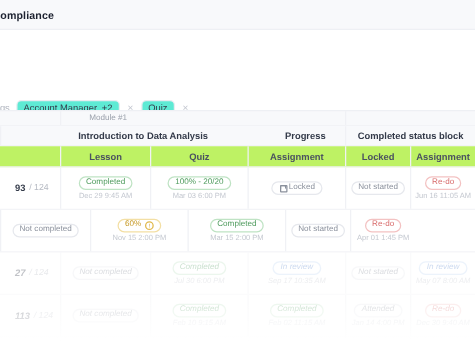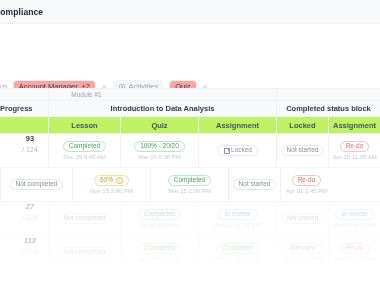--- a/index.html
+++ b/index.html
@@ -33,21 +33,21 @@
     display: flex; align-items: center; gap: 5px;
     white-space: nowrap;
   }
   .tag-label {
     font-size: 7.5px; color: #aeb3bd; padding-left: 2px;
   }
   .chip {
     display: inline-flex; align-items: center; gap: 4px;
     height: 13px; padding: 0 5px;
     border: 1px solid #e9ecf1; border-radius: 4px;
-    background: #fca5a5;
+    background: #5eead4;
     font-size: 7.5px; color: #333a49;
   }
   .chip.muted { border-color: transparent; background: #f4f5f8; color: #9aa0ab; }
   .chip-x {
     font-size: 8px; color: #c3c7d0; padding: 0 1px; line-height: 1;
   }
   .grid-icon {
     display: inline-block; width: 6px; height: 6px;
     border: 1px solid #b9bec8; border-radius: 1px; position: relative;
   }
@@ -105,21 +105,21 @@
   .drow {
     display: flex; width: 380px; height: 34px;
     border-bottom: 1px solid #f3f4f7; background: #fff;
   }
   .dcell {
     display: flex; flex-direction: column;
     align-items: center; justify-content: center; gap: 2px;
     position: relative;
   }
   .dcell.prog {
-    flex-direction: column; justify-content: flex-start;
+    flex-direction: row; justify-content: flex-start;
     padding-left: 12px; gap: 3px;
   }
   .prog-num { font-size: 7.5px; font-weight: 700; color: #333a49; }
   .prog-total { font-size: 7px; color: #b6bac3; }
 
   .badge {
     display: inline-flex; align-items: center; gap: 3px;
     height: 11px; padding: 0 5px;
     border-radius: 6px; border: 1px solid transparent;
     font-size: 6.5px; line-height: 1; white-space: nowrap;
@@ -169,24 +169,20 @@
     <div class="topbar-title">Compliance</div>
   </div>
 
   <div class="filterbar">
     <div class="tagrow">
       <span class="tag-label">Tags</span>
       <span class="chip">
         <span>Account Manager, +2</span>
       </span>
       <span class="chip-x">×</span>
-      <span class="chip muted">
-        <span class="grid-icon"></span>
-        <span>Activities</span>
-      </span>
       <span class="chip">
         <span>Quiz</span>
       </span>
       <span class="chip-x">×</span>
     </div>
   </div>
 
   <div class="table">
 
     <div class="hrow module">
@@ -194,24 +190,24 @@
       <div class="cell c-lesson sep">
         <span class="module-title">Module #1</span>
       </div>
       <div class="cell c-quiz"></div>
       <div class="cell c-assign1"></div>
       <div class="cell c-webinar sep"></div>
       <div class="cell c-assign2"></div>
     </div>
 
     <div class="hrow group">
-      <div class="cell c-progress progress-head">Progress</div>
       <div class="cell sep" style="width:228px;flex:0 0 228px;">
         <span class="group-title">Introduction to Data Analysis</span>
       </div>
+      <div class="cell c-progress progress-head">Progress</div>
       <div class="cell sep" style="width:104px;flex:0 0 104px;">
         <span class="group-title">Completed status block</span>
       </div>
     </div>
 
     <div class="hrow sub">
       <div class="cell c-progress"></div>
       <div class="cell c-lesson sep sub-title">Lesson</div>
       <div class="cell c-quiz sep sub-title">Quiz</div>
       <div class="cell c-assign1 sep sub-title">Assignment</div>

